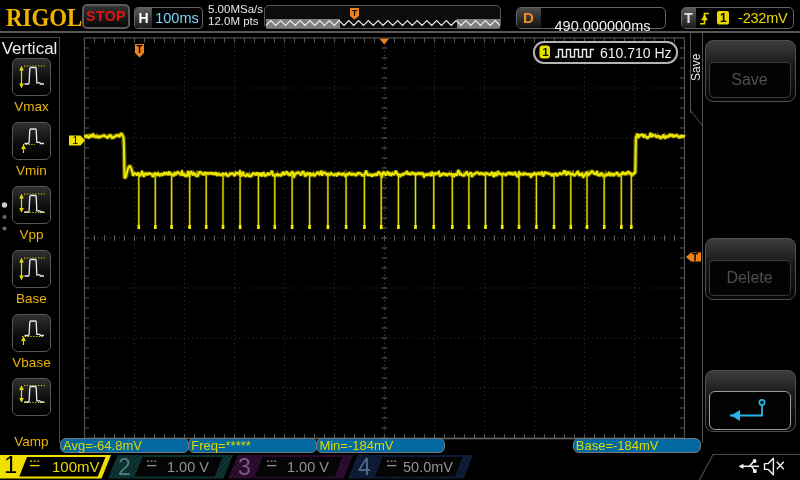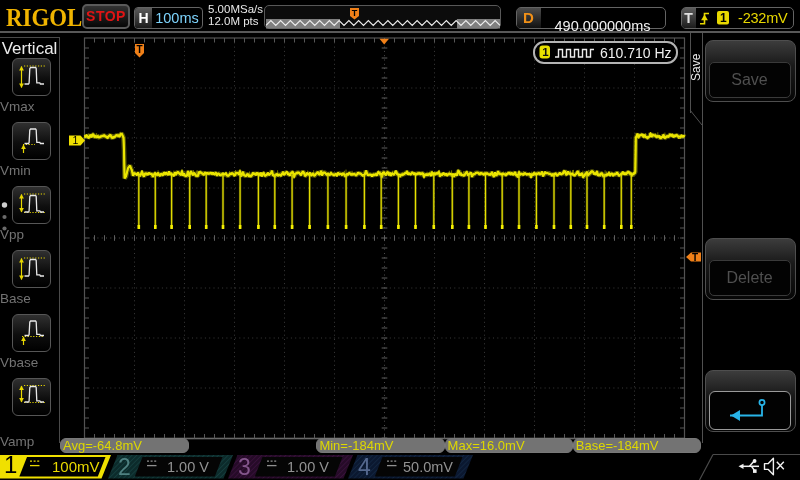--- a/index.html
+++ b/index.html
@@ -29,21 +29,21 @@
 #tbox .hl{position:absolute;left:0;top:0;width:14px;height:20px;border-radius:3px 0 0 3px;
   background:linear-gradient(#5c5c5c,#1c1c1c);color:#e0e0e0;font-weight:bold;font-size:14px;
   text-align:center;line-height:20px;}
 #sep{left:0;top:31px;width:800px;height:1.5px;background:#585858;}
 
 #lmtop{left:0;top:36.5px;width:59.5px;height:1px;background:#4a4a4a;}
 #lmright{left:59px;top:36.5px;width:1px;height:406px;background:#4a4a4a;}
 #vert{left:0;top:39px;width:59px;text-align:center;font-size:17px;color:#ececec;}
 .lbtn{position:absolute;left:12px;width:39px;height:38px;border:1.5px solid #565656;border-radius:6px;
   background:linear-gradient(#303030,#0e0e0e 55%,#000);box-sizing:border-box;}
-.llab{position:absolute;left:0;width:63px;text-align:left;font-size:13.5px;color:#737373;}
+.llab{position:absolute;left:0;width:63px;text-align:center;font-size:13.5px;color:#eab308;}
 .pw{fill:none;stroke:#e8e8e8;stroke-width:1.3;}
 .yd{stroke:#e8d800;stroke-width:1.1;stroke-dasharray:1.2 1.6;}
 .ya{stroke:#e8d800;stroke-width:1.2;}
 .yf{fill:#e8d800;}
 
 #rmleft{left:701.5px;top:32.5px;width:1px;height:410px;background:#505050;}
 #rtab{left:690px;top:32.5px;width:11.5px;height:80px;border-left:1px solid #505050;}
 #rsave{left:688px;top:48px;width:16px;height:50px;color:#ececec;font-size:12px;
   transform:rotate(-90deg);transform-origin:center;text-align:center;line-height:50px;}
 .rbtn{position:absolute;left:704.5px;width:91.5px;height:62px;border:1.5px solid #4e4e4e;border-radius:8px;
@@ -53,21 +53,21 @@
 .en{border:1.5px solid #8c8c8c;color:#fafafa;}
 .dis{border:1.5px solid #3a3a3a;color:#4f4f4f;}
 #backbtn{left:704.5px;top:370px;width:91.5px;height:62px;border:1.5px solid #4e4e4e;border-radius:8px;
   background:linear-gradient(#3c3c3c,#1a1a1a 40%,#060606);box-sizing:border-box;position:absolute;}
 #backin{position:absolute;left:3px;top:20px;width:80px;height:37px;border:1.5px solid #9a9a9a;border-radius:6px;background:#020202;}
 
 #freq{left:533px;top:40.5px;width:141px;height:19px;border:2px solid #b4b4b4;border-radius:11px;
   background:#000;}
 
 .meas{position:absolute;top:438px;width:124.5px;height:12.5px;border:1px solid #787878;border-radius:6px;
-  background:#737373;color:#ded800;font-size:13px;line-height:13px;padding-left:2px;}
+  background:#0369a1;color:#ded800;font-size:13px;line-height:13px;padding-left:2px;}
 </style></head><body>
 <div id="scr">
 
 <svg class="abs" style="left:0;top:0" width="800" height="480" viewBox="0 0 800 480">
   <g stroke="#3a3a3a" stroke-width="1" stroke-dasharray="1 3.3">
     <line x1="134.5" y1="38" x2="134.5" y2="438.5"></line>
 <line x1="184.5" y1="38" x2="184.5" y2="438.5"></line>
 <line x1="234.5" y1="38" x2="234.5" y2="438.5"></line>
 <line x1="284.5" y1="38" x2="284.5" y2="438.5"></line>
 <line x1="334.5" y1="38" x2="334.5" y2="438.5"></line>
@@ -578,17 +578,17 @@
     </div>
 
 <div class="abs" id="freq"><svg width="141" height="19" viewBox="0 0 141 19">
   <rect x="4.5" y="2.5" width="10.5" height="13" rx="3" fill="#e8e000"></rect>
   <text x="7.3" y="13.2" font-size="11.5" font-weight="bold" fill="#111">1</text>
   <path d="M20,14 h3.5 v-7.5 h4 v7.5 h4 v-7.5 h4 v7.5 h4 v-7.5 h4 v7.5 h4 v-7.5 h4 v7.5 h4 v-7.5 h3.5" stroke="#ececec" stroke-width="1.4" fill="none"></path>
   <text x="65" y="14.5" font-size="14" fill="#f0f0f0">610.710 Hz</text>
 </svg></div>
 
 <div class="meas" style="left:60.0px">Avg=-64.8mV</div>
+<div class="meas" style="left:188.2px">Freq=*****</div>
 <div class="meas" style="left:316.4px">Min=-184mV</div>
-<div class="meas" style="left:444.6px">Max=16.0mV</div>
 <div class="meas" style="left:572.8px">Base=-184mV</div>
 
 </div>
 
 </body></html>

